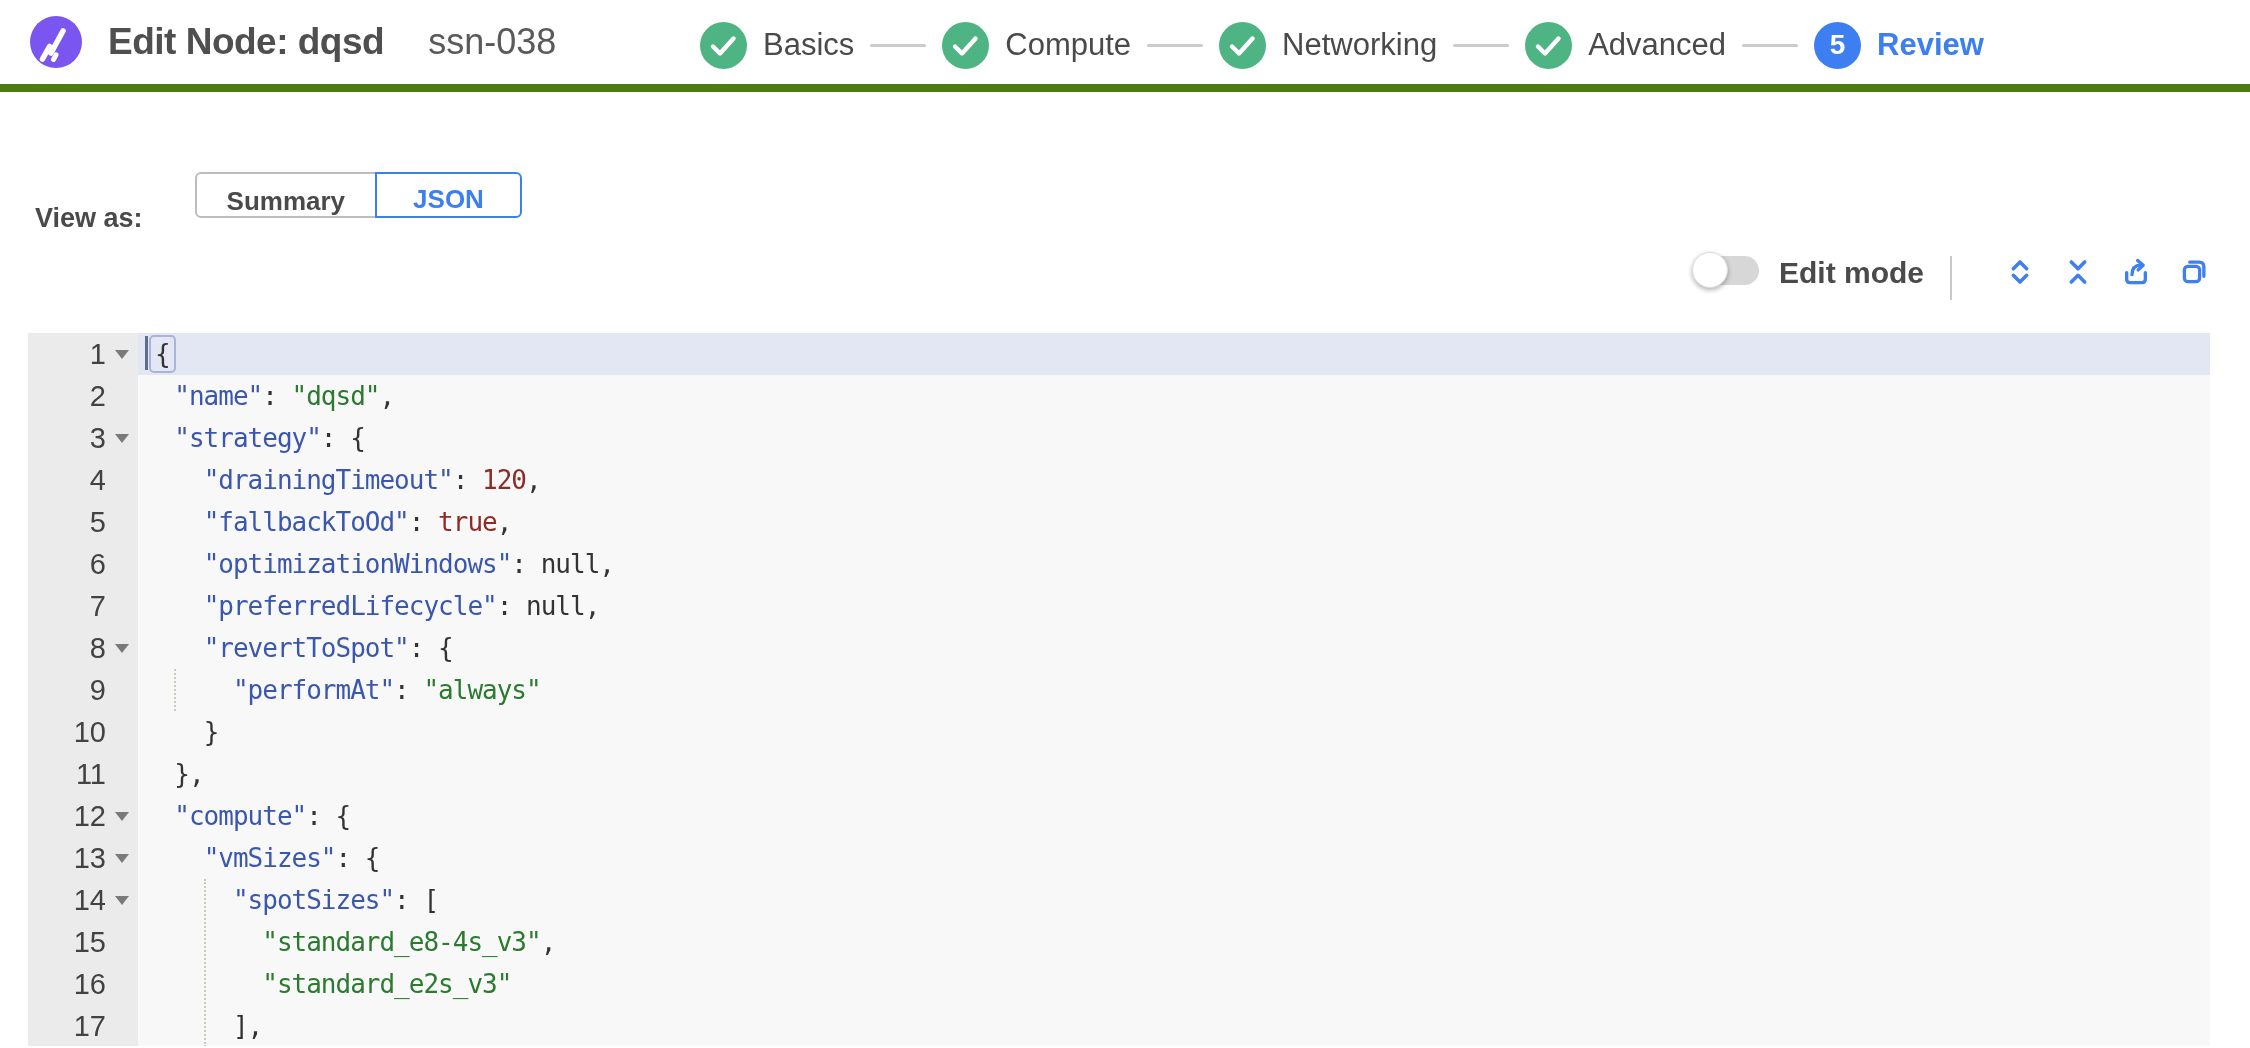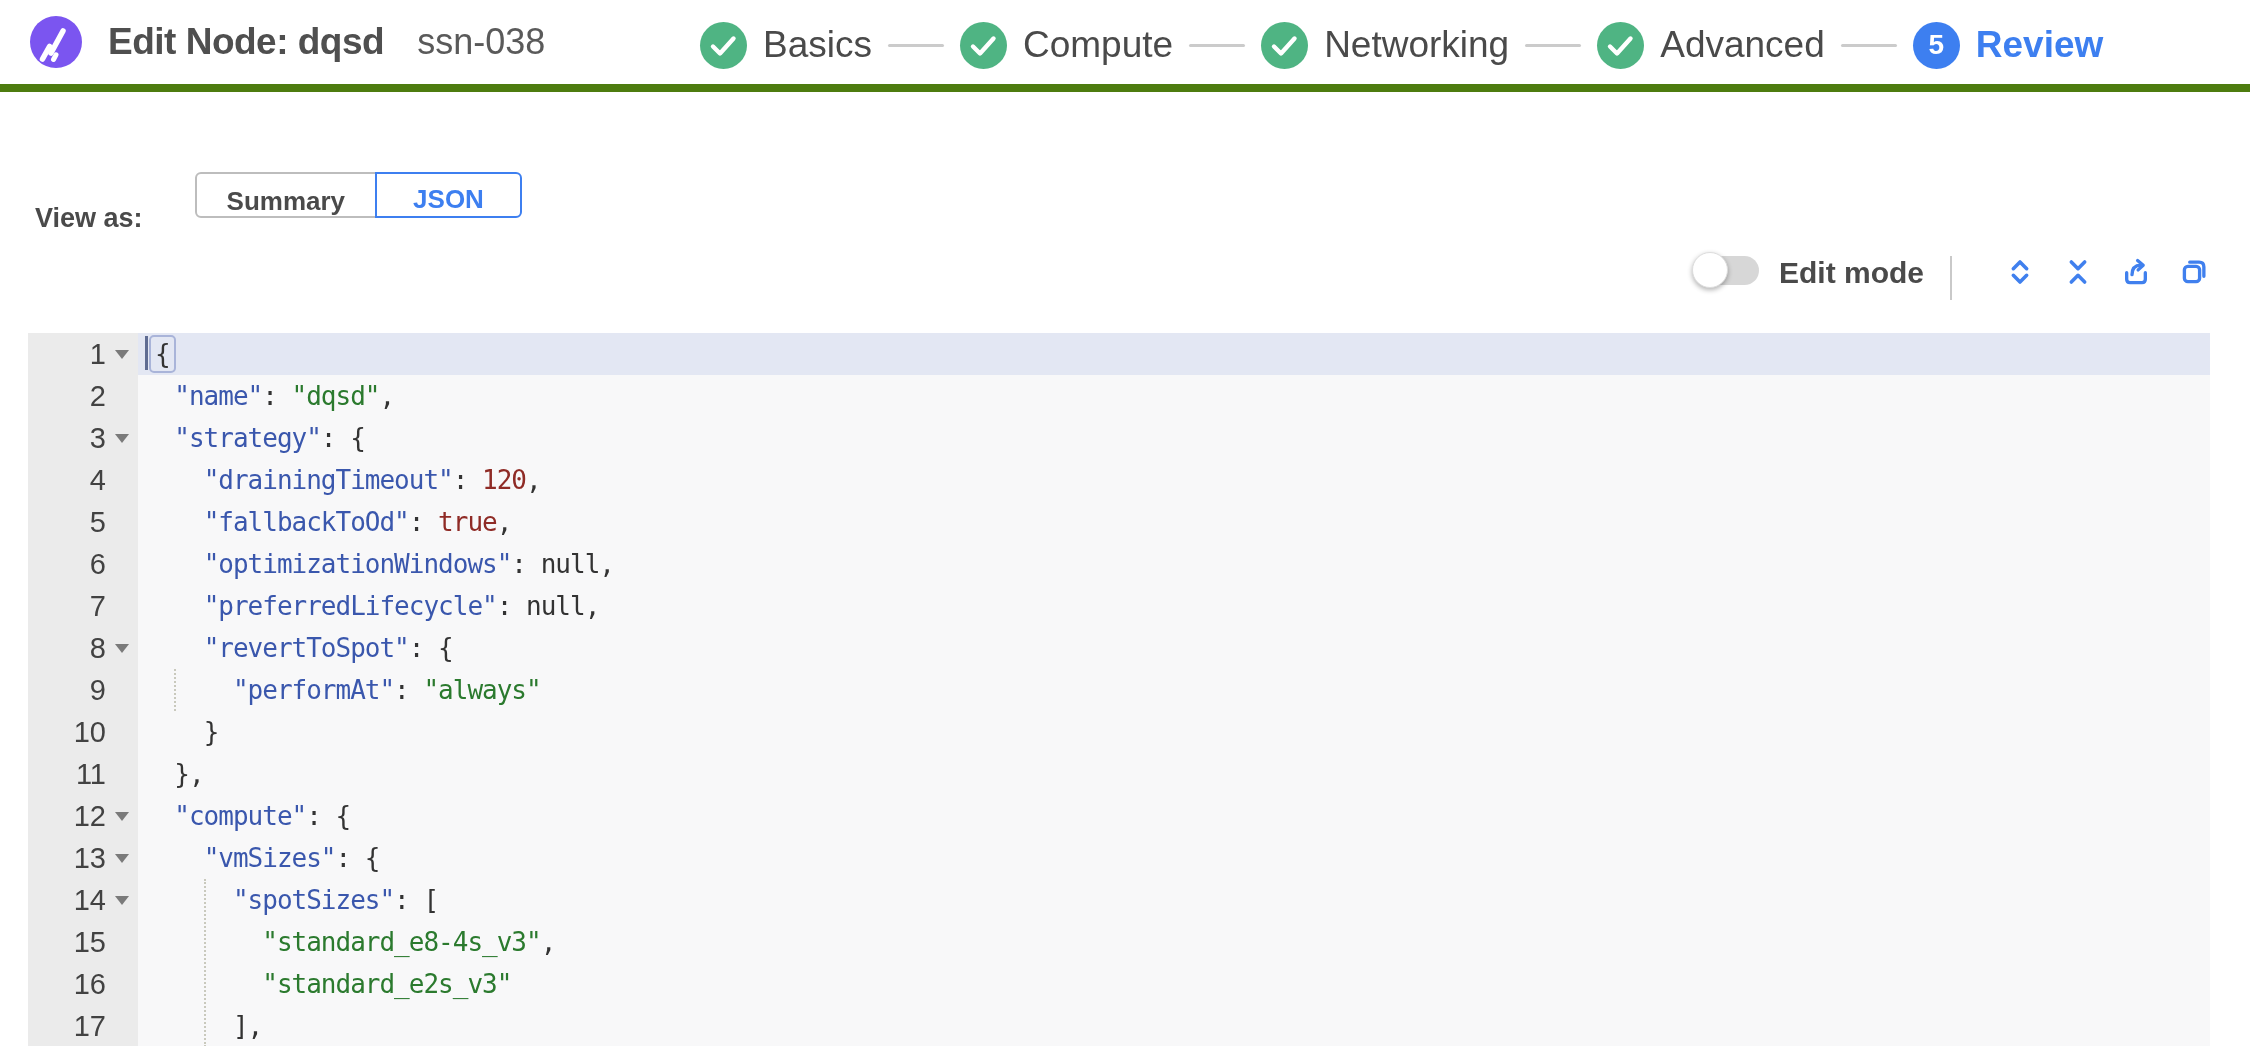--- a/index.html
+++ b/index.html
@@ -9,29 +9,29 @@
   *{box-sizing:border-box;margin:0;padding:0;}
   html,body{width:2250px;height:1048px;overflow:hidden;background:#fff;
     font-family:"Liberation Sans",sans-serif;color:#4a4a4a;}
   body{position:relative;}
 
   
   .header{position:absolute;left:0;top:0;width:2250px;height:92px;background:#fff;
     border-bottom:8px solid #4d7c0f;display:flex;align-items:center;padding-left:30px;}
   .logo{width:52px;height:52px;flex:0 0 auto;margin-right:26px;}
   .page-title{font-size:37px;font-weight:700;color:#4f4f4f;letter-spacing:-.5px;white-space:nowrap;}
-  .subtitle{font-size:36px;font-weight:400;color:#5a5a5a;margin-left:33px;
+  .subtitle{font-size:36px;font-weight:400;color:#5a5a5a;margin-left:44px;
     width:142px;overflow:hidden;white-space:nowrap;flex:0 0 auto;}
   .steps{position:absolute;left:700px;top:0;height:90px;display:flex;align-items:center;}
   .step{display:flex;align-items:center;}
   .step-circle{width:47px;height:47px;border-radius:50%;display:flex;align-items:center;
     justify-content:center;flex:0 0 auto;}
   .step-circle.complete{background:var(--c-green);}
   .step-circle.active{background:var(--c-blue);color:#fff;font-size:28px;font-weight:700;}
-  .step-label{font-size:37px;color:#4a4a4a;margin-left:16px;white-space:nowrap;}
+  .step-label{font-size:31px;color:#4a4a4a;margin-left:16px;white-space:nowrap;}
   .step-label.active{color:var(--c-blue);font-weight:700;}
   .step-connector{width:56px;height:3px;background:#cbcbcb;margin:0 16px;border-radius:2px;}
 
   
   .viewas{position:absolute;left:35px;top:156px;display:flex;align-items:center;}
   .viewas-label{font-size:27px;font-weight:700;color:#4a4a4a;margin-right:52px;margin-top:47px;}
   .seg{display:flex;}
   .seg-btn{height:46px;padding:12px 30px;font-size:26px;font-weight:700;background:#fff;
     border:2px solid #bdbdbd;color:#4a4a4a;cursor:pointer;
     font-family:"Liberation Sans",sans-serif;}

